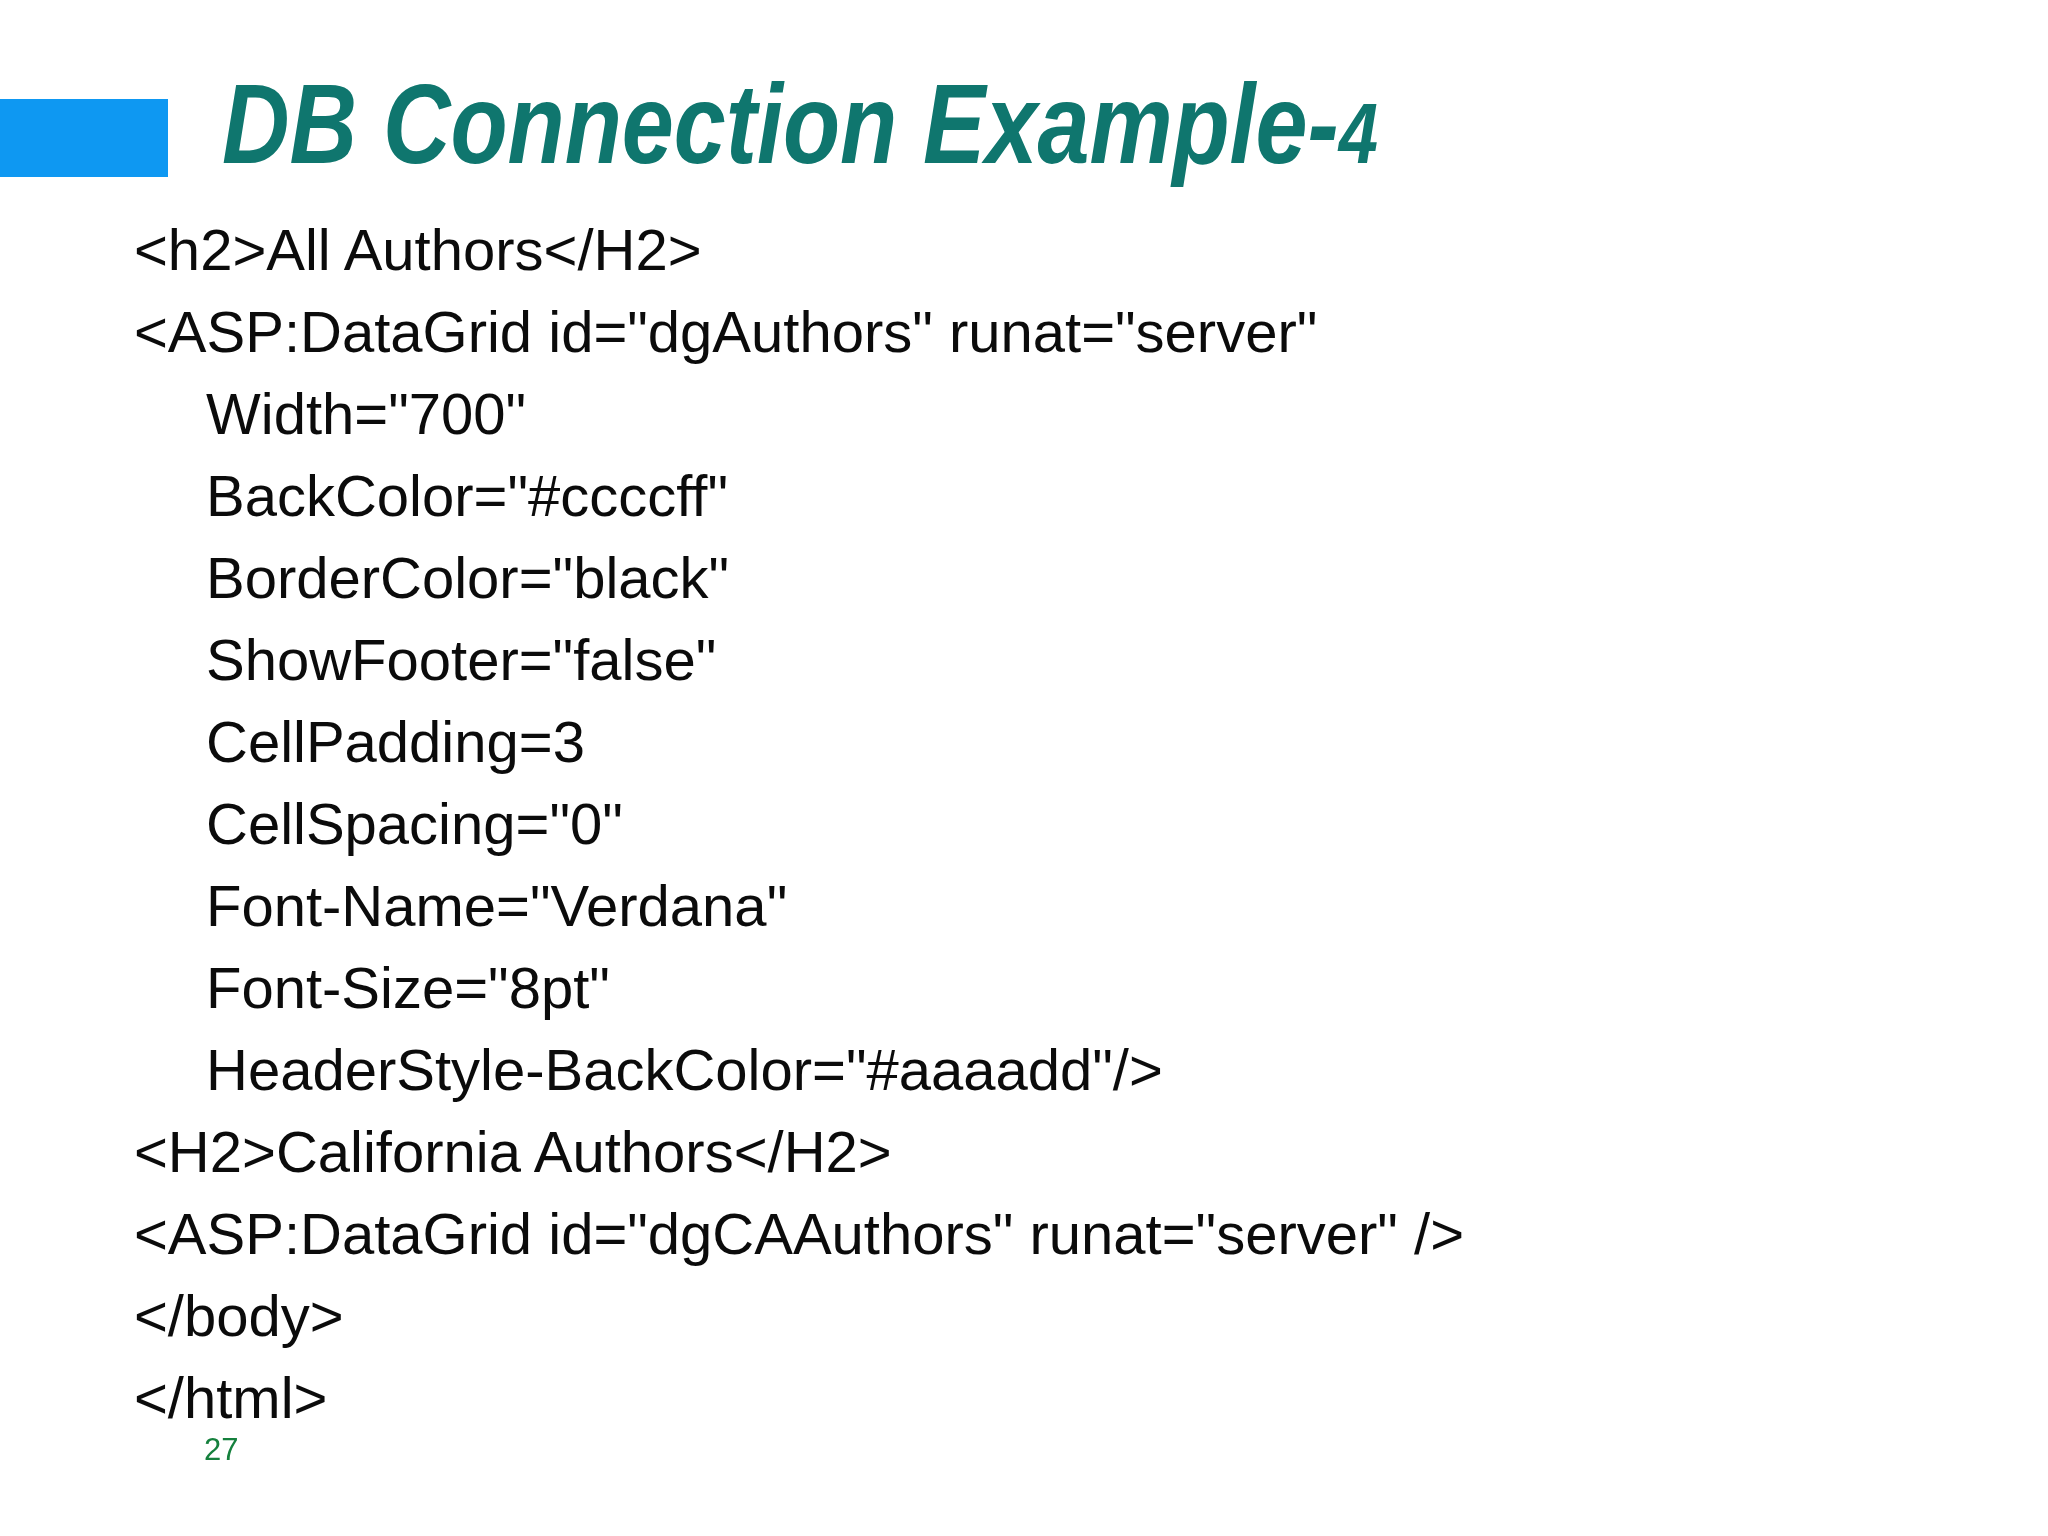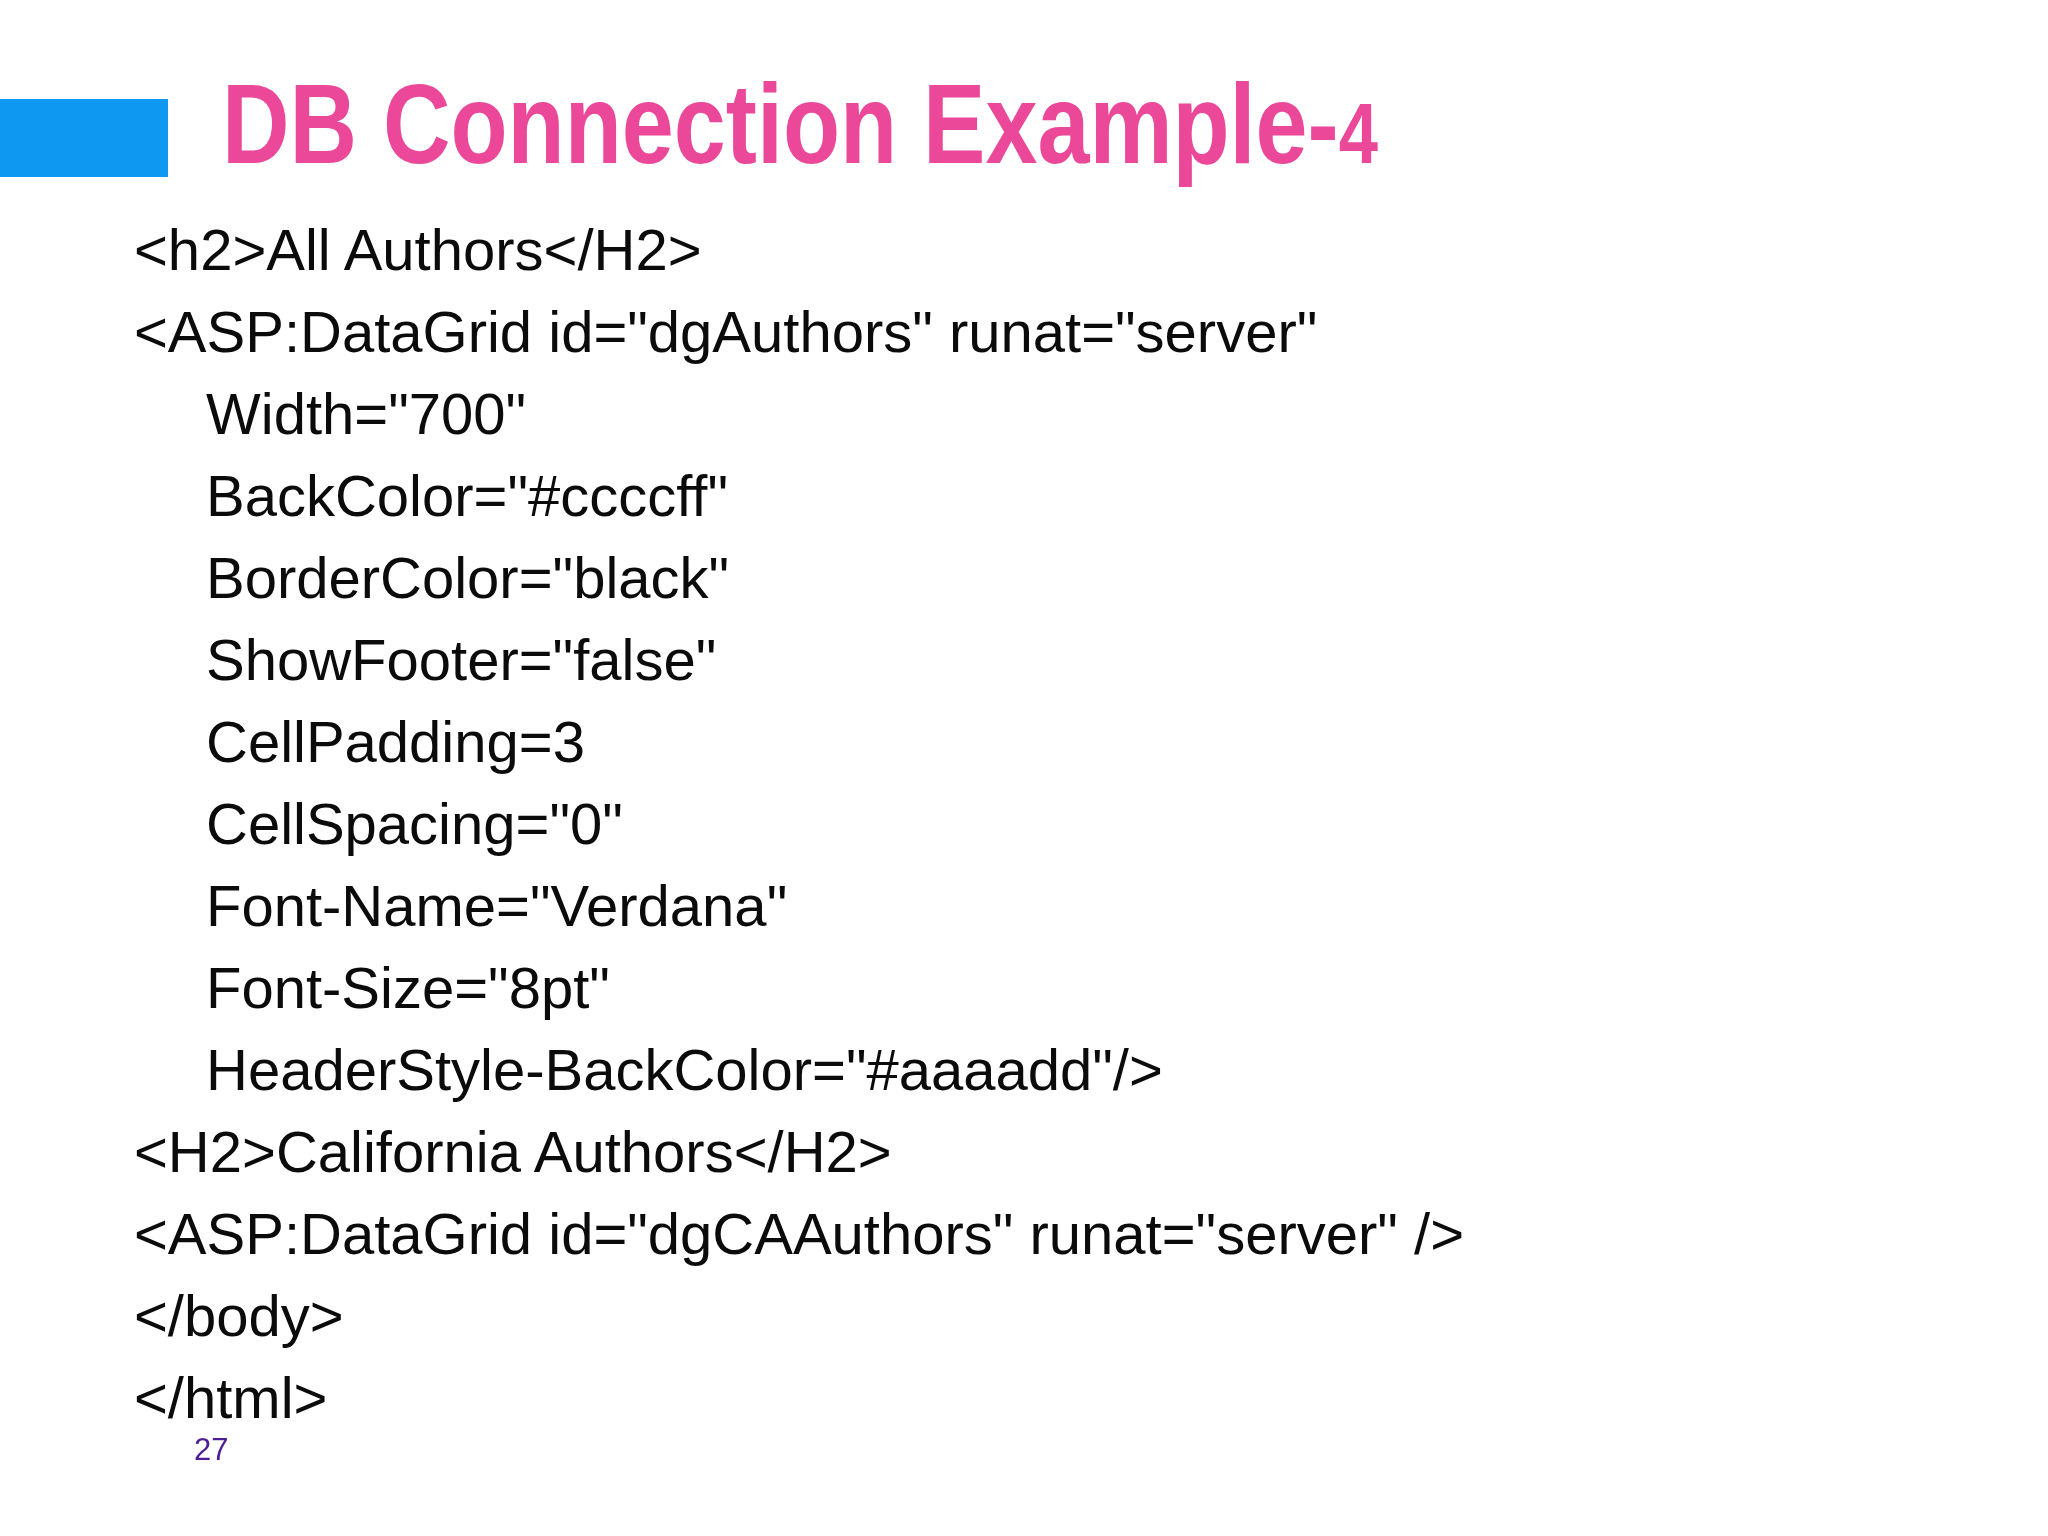--- a/index.html
+++ b/index.html
@@ -50,32 +50,32 @@
     white-space: pre;
   }
   .code-line {
     height: 82px;
   }
   .code-line.indented {
     padding-left: 72px;
   }
   .page-number {
     position: absolute;
-    left: 194px;
+    left: 204px;
     top: 1432px;
     font-size: 31px;
-    color: #4c1d95;
+    color: #15803d;
   }
 </style>
 </head>
 <body>
 
 <div class="slide">
 
   <div class="accent-bar" style="background: rgb(14, 152, 242);"></div>
 
-  <h1 class="slide-title" style="color: #ec4899;"><span class="squeeze"><span>DB Connection Example-</span><span class="title-suffix">4</span></span></h1>
+  <h1 class="slide-title" style="color: #0f766e; font-style: italic;"><span class="squeeze"><span>DB Connection Example-</span><span class="title-suffix">4</span></span></h1>
 
   <div class="code-block"><div class="code-line">&lt;h2&gt;All Authors&lt;/H2&gt;</div><div class="code-line">&lt;ASP:DataGrid id="dgAuthors" runat="server"</div><div class="code-line indented">Width="700"</div><div class="code-line indented">BackColor="#ccccff"</div><div class="code-line indented">BorderColor="black"</div><div class="code-line indented">ShowFooter="false"</div><div class="code-line indented">CellPadding=3</div><div class="code-line indented">CellSpacing="0"</div><div class="code-line indented">Font-Name="Verdana"</div><div class="code-line indented">Font-Size="8pt"</div><div class="code-line indented">HeaderStyle-BackColor="#aaaadd"/&gt;</div><div class="code-line">&lt;H2&gt;California Authors&lt;/H2&gt;</div><div class="code-line">&lt;ASP:DataGrid id="dgCAAuthors" runat="server" /&gt;</div><div class="code-line">&lt;/body&gt;</div><div class="code-line">&lt;/html&gt;</div></div>
 
   <div class="page-number">27</div>
 
 </div>
 
 </body></html>

